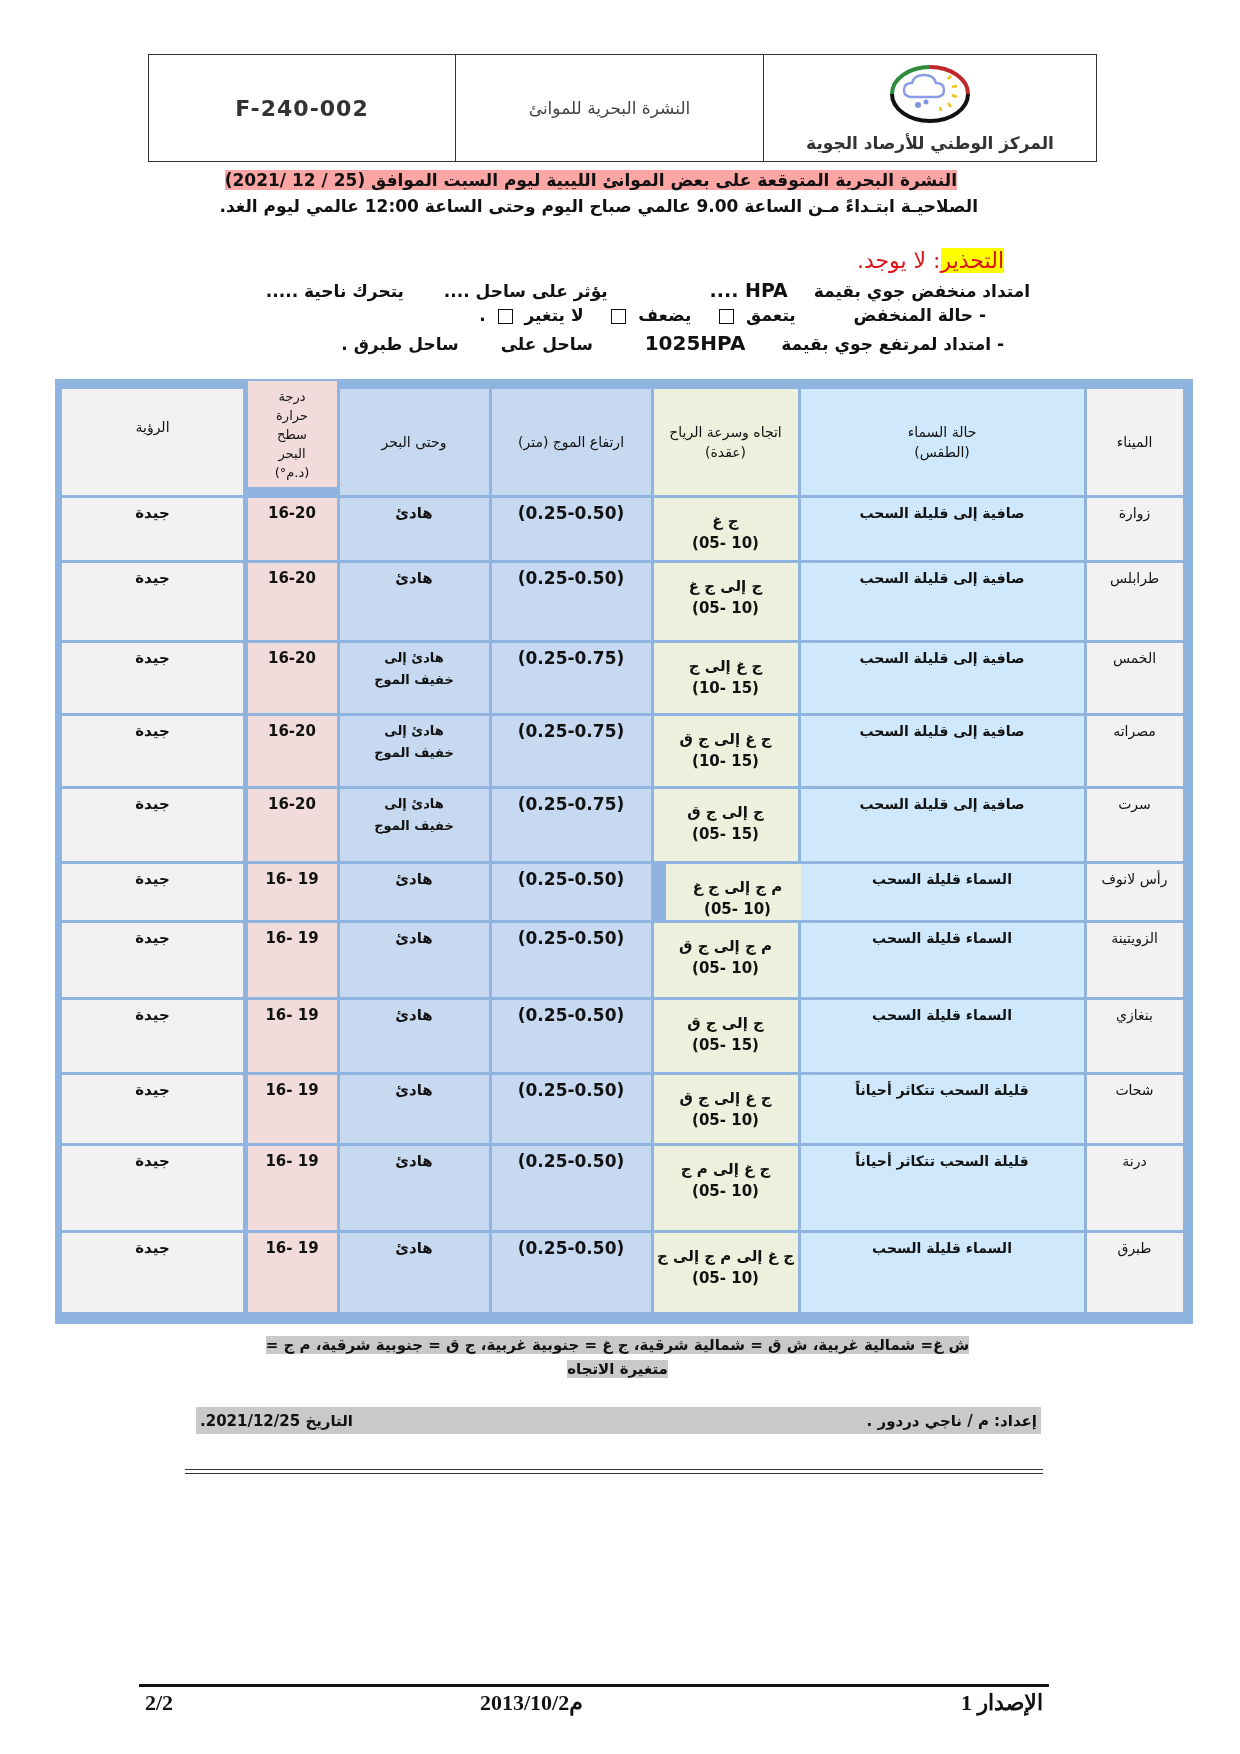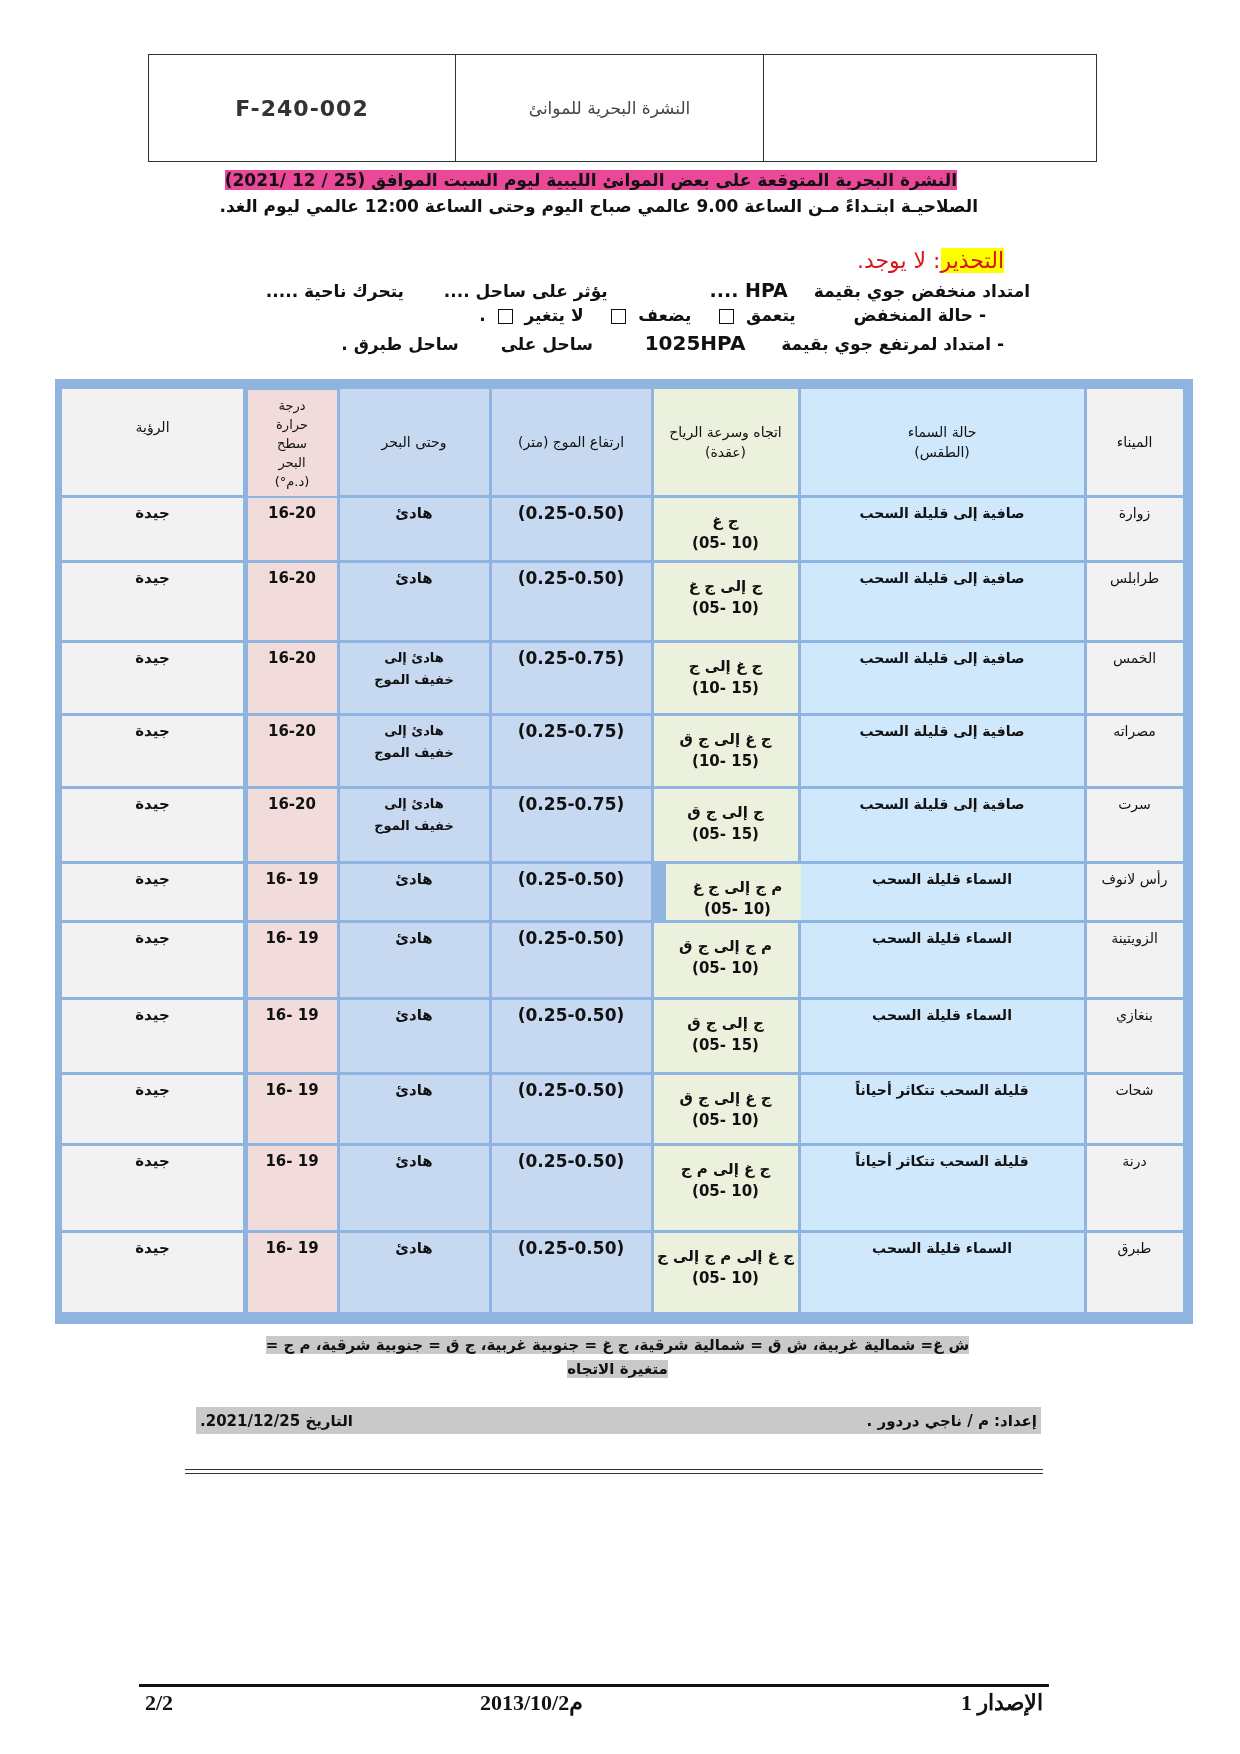--- a/index.html
+++ b/index.html
@@ -7,21 +7,21 @@
          font-family:"DejaVu Sans", sans-serif; color:#111; }
   
   .hdr { position:absolute; left:148px; top:54px; width:949px; height:108px;
          border:1.5px solid #333; box-sizing:border-box; display:flex; }
   .hdr > div { height:100%; box-sizing:border-box; display:flex; align-items:center; justify-content:center; }
   .hdr .c-code { width:307px; border-right:1.5px solid #333; font-weight:bold; font-size:22px; color:#333; letter-spacing:1px; }
   .hdr .c-title { width:308px; border-right:1.5px solid #333; font-size:17px; color:#444; direction:rtl; }
   .hdr .c-logo { flex:1; flex-direction:column; justify-content:center; gap:4px; direction:rtl; }
   .hdr .c-logo .org { font-size:17px; font-weight:bold; color:#333; }
   .line { position:absolute; direction:rtl; white-space:nowrap; font-weight:bold; }
-  .hl-grey { background:#ec4899; }
+  .hl-grey { background:#fca5a5; }
   .hl-yellow { background:#ffff00; }
   .red { color:#d9141b; }
   .box { display:inline-block; width:13px; height:13px; border:1.5px solid #111; vertical-align:middle; margin:0 6px; background:#fff; }
   
   .tbl-wrap { position:absolute; left:55px; top:379px; width:1138px; height:945px;
               background:#8fb4e0; box-sizing:border-box; }
   .cell { position:absolute; box-sizing:border-box; direction:rtl; text-align:center;
           font-size:15px; font-weight:bold; line-height:22px; padding-top:4px; color:#111; }
   .th { font-weight:normal; font-size:14px; display:flex; align-items:center; justify-content:center; flex-direction:column; padding-top:0; line-height:20px; }
   .col-port { background:#f2f2f2; }
@@ -43,20 +43,40 @@
   .dbl { position:absolute; left:185px; width:858px; border-top:1.5px solid #333; }
   .foot-rule { position:absolute; left:139px; top:1684px; width:910px; height:3px; background:#111; }
   .foot { position:absolute; top:1690px; font-family:"Liberation Serif", serif; font-weight:bold; font-size:22px; }
 </style>
 </head>
 <body>
 
 <div class="hdr">
   <div class="c-code">F-240-002</div>
   <div class="c-title">النشرة البحرية للموانئ</div>
+  <div class="c-logo">
+    <span>
+      <svg width="96" height="62" viewBox="0 0 96 62">
+        <path d="M10 31 A38 27 0 0 1 48 4" stroke="#2e8b3a" stroke-width="4" fill="none"></path>
+        <path d="M48 4 A38 27 0 0 1 86 31" stroke="#c0272d" stroke-width="4" fill="none"></path>
+        <path d="M86 31 A38 27 0 0 1 10 31" stroke="#111" stroke-width="4" fill="none"></path>
+        <path d="M30 34 q-8 0 -8 -7 q0 -7 8 -7 q2 -8 12 -8 q10 0 12 8 q8 0 8 7 q0 7 -8 7 z" fill="none" stroke="#8a9ce6" stroke-width="2.5"></path>
+        <circle cx="36" cy="42" r="3" fill="#7e95e6"></circle>
+        <circle cx="44" cy="39" r="2.5" fill="#7e95e6"></circle>
+        <g stroke="#f2c21b" stroke-width="2.5">
+          <line x1="66" y1="16" x2="69" y2="13"></line>
+            <line x1="70" y1="24" x2="75" y2="23"></line>
+          <line x1="70" y1="32" x2="75" y2="34"></line>
+            <line x1="66" y1="40" x2="69" y2="44"></line>
+          <line x1="58" y1="44" x2="59" y2="48"></line>
+        </g>
+      </svg>
+    </span>
+    <span class="org">المركز الوطني للأرصاد الجوية</span>
+  </div>
 </div>
 
 <div class="line" style="right:283px; top:170px; font-size:17px;">
   <span class="hl-grey">النشرة البحرية المتوقعة على بعض الموانئ الليبية ليوم السبت الموافق (25 / 12 /2021)</span>
 </div>
 <div class="line" style="right:262px; top:196px; font-size:17px;">الصلاحيـة ابتـداءً مـن الساعة 9.00 عالمي صباح اليوم وحتى الساعة 12:00 عالمي ليوم الغد.</div>
 
 <div class="line" style="right:236px; top:248px; font-size:22px; font-weight:normal;">
   <span class="hl-yellow red">التحذير</span><span class="red">: لا يوجد.</span>
 </div>
@@ -92,21 +112,21 @@
   <span style="display:inline-block; width:40px;"></span>
   <span>ساحل على</span>
   <span style="display:inline-block; width:30px;"></span>
   <span>ساحل طبرق .</span>
 </div>
 
 <div class="tbl-wrap" id="tbl">
     <div class="cell col-vis th" style="left: 7px; top: 9.5px; width: 181px; height: 106px; justify-content: flex-start; padding-top: 28px;">
       <div>الرؤية</div>
     </div>
-    <div class="cell col-temp th" style="left: 192.5px; top: 11px; width: 89px; height: 106px; line-height: 19px; font-size: 13px;">
+    <div class="cell col-temp th" style="left: 192.5px; top: 2px; width: 89px; height: 106px; line-height: 19px; font-size: 13px;">
       <div>درجة</div>
       <div>حرارة</div>
       <div>سطح</div>
       <div>البحر</div>
       <div>(د.م°)</div>
     </div>
     <div class="cell col-sea th" style="left: 284.5px; top: 9.5px; width: 149px; height: 106px;">
       <div>وحتى البحر</div>
     </div>
     <div class="cell col-wave th" style="left: 436.5px; top: 9.5px; width: 159px; height: 106px;">

